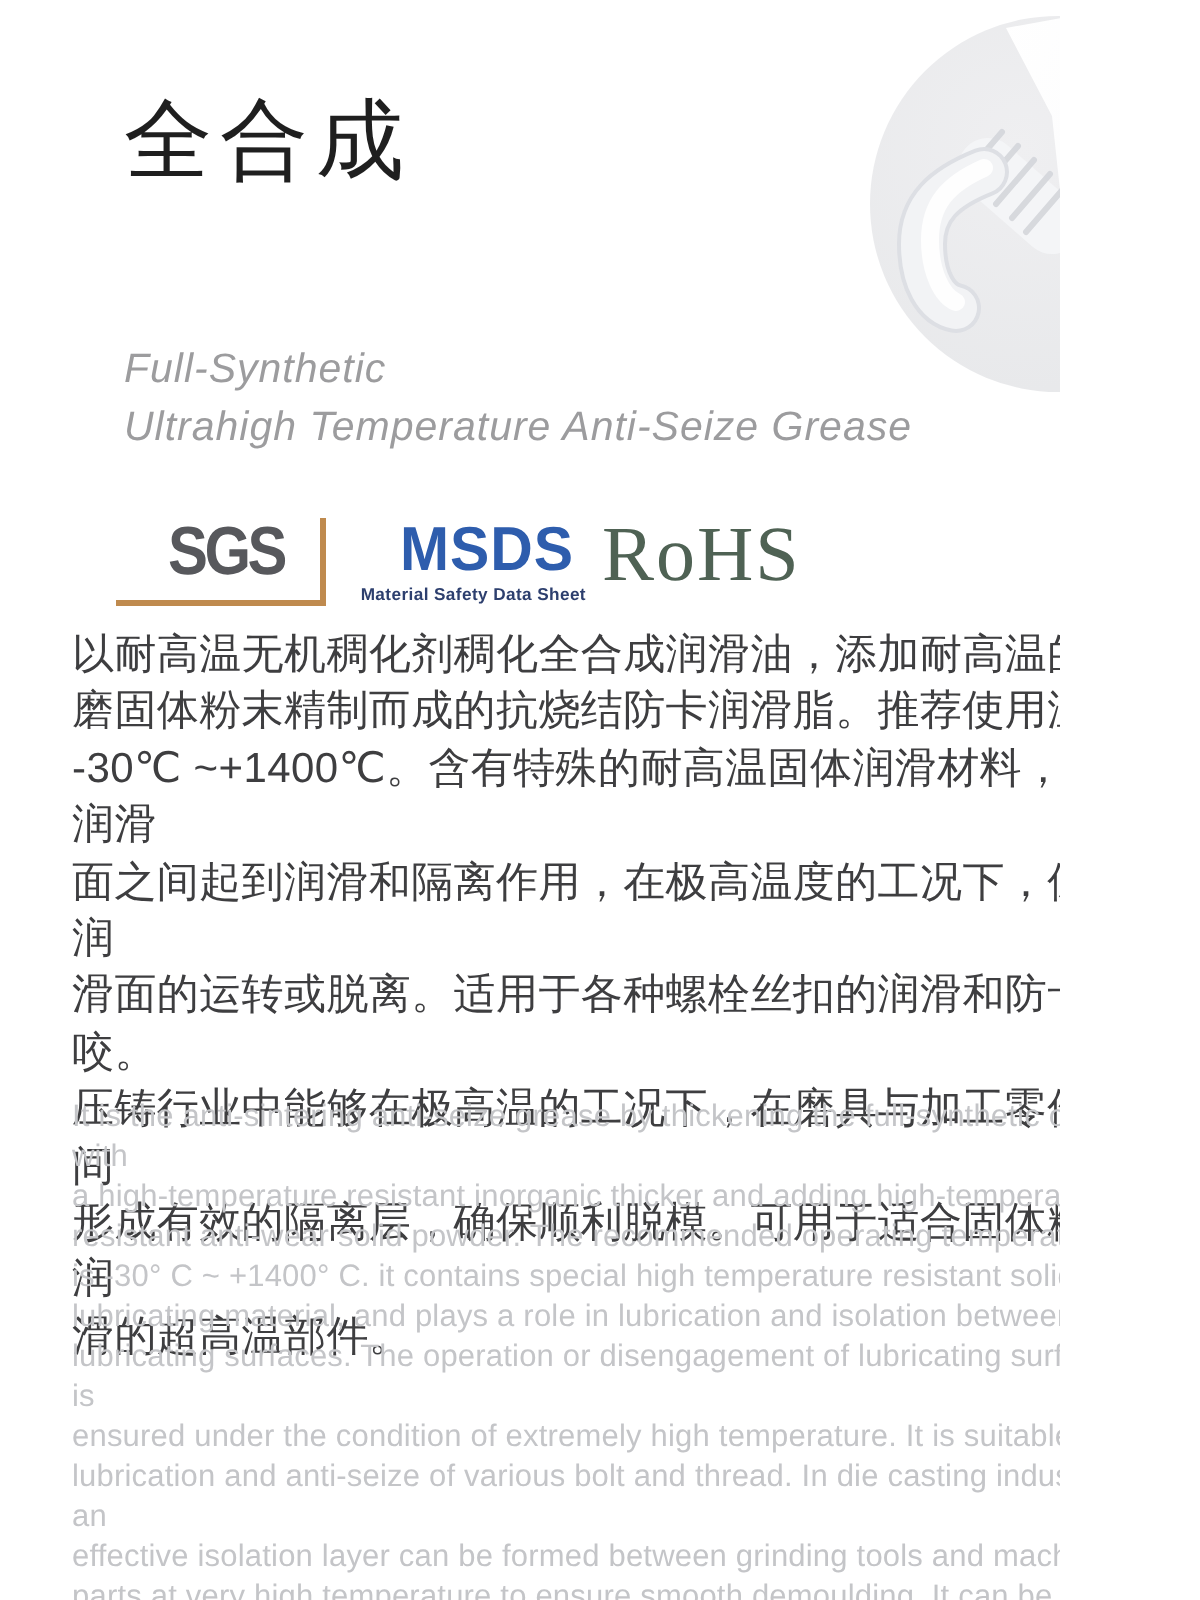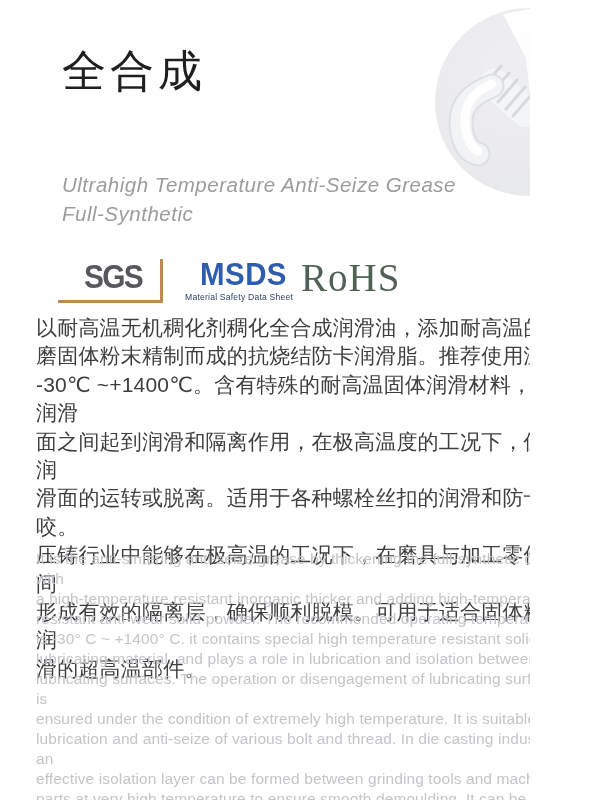--- a/index.html
+++ b/index.html
@@ -40,21 +40,21 @@
     line-height:1;
   }
   .sgs-underline{position:absolute;left:0;top:42px;width:104px;height:3px;background:#bf8a4e;}
   .sgs-vline{position:absolute;left:102px;top:1px;width:3px;height:44px;background:#bf8a4e;}
   .msds{position:absolute;left:173px;top:3px;width:120px;height:46px;text-align:right;}
   .msds-label{
     font-size:31px;font-weight:800;color:#2e5dad;letter-spacing:0.5px;
     line-height:1;transform:scaleX(0.95);transform-origin:left;
   }
   .msds-sublabel{
-    margin-top:2px;font-size:8.6px;font-weight:400;color:#2d3f6e;
+    margin-top:2px;font-size:8.6px;font-weight:700;color:#2d3f6e;
     letter-spacing:0.2px;white-space:nowrap;
   }
   .rohs{position:absolute;left:301px;top:1px;}
   .rohs-label{
     font-family:"Liberation Serif","DejaVu Serif",serif;
     font-size:39px;font-weight:400;color:#4f6254;
     letter-spacing:1px;line-height:1.1;
   }
   
   .desc-cn{
@@ -101,22 +101,22 @@
       </g>
 
       <path d="M 72 86 C 52 94, 41 104, 41 122 C 41 140, 48 152, 58 154" fill="none" stroke="#dddfe4" stroke-width="25" stroke-linecap="round"></path>
       <path d="M 72 86 C 52 94, 41 104, 41 122 C 41 140, 48 152, 58 154" fill="none" stroke="#f2f3f5" stroke-width="21" stroke-linecap="round"></path>
       <path d="M 72 84 C 54 92, 45 102, 45 120 C 45 136, 51 148, 58 151" fill="none" stroke="#ffffff" stroke-width="9" stroke-linecap="round" opacity="0.9"></path>
     </svg>
   </div>
 
   <div class="title-cn">全合成</div>
   <div class="subtitle">
+    <div>Full-Synthetic</div>
     <div>Ultrahigh Temperature Anti-Seize Grease</div>
-    <div>Full-Synthetic</div>
   </div>
 
   <div class="logos">
     <div class="sgs">
       <div class="sgs-label">SGS</div>
       <div class="sgs-underline"></div>
       <div class="sgs-vline"></div>
     </div>
     <div class="msds">
       <div class="msds-label">MSDS</div>

